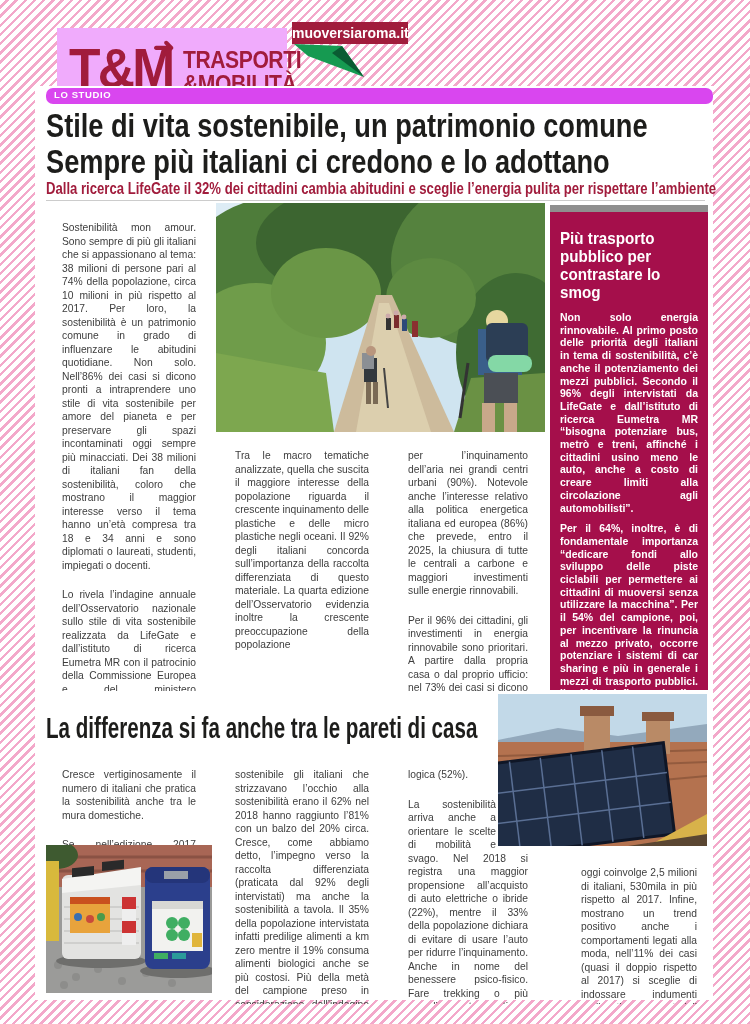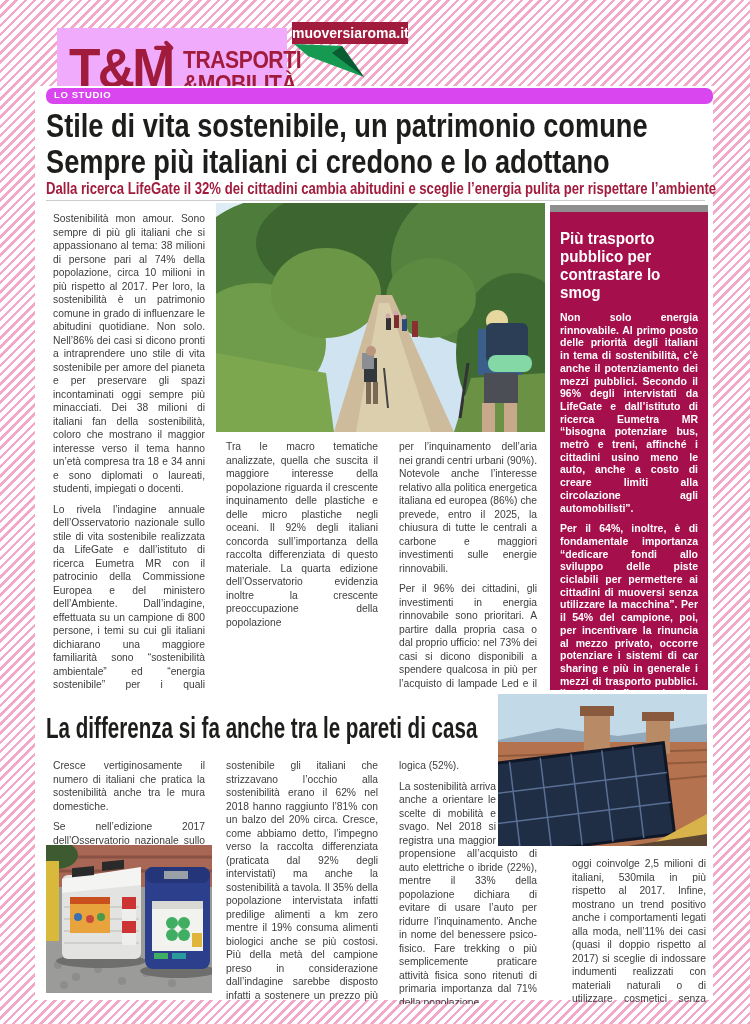--- a/index.html
+++ b/index.html
@@ -25,21 +25,21 @@
   .hline{font-weight:900;color:#1d1d1b;white-space:nowrap;transform:scaleX(.8);transform-origin:left;}
   .h1a{left:11px;top:20px;font-size:34px;}
   .h1b{left:11px;top:56px;font-size:34px;}
   .subhead{left:11px;top:94px;font-size:16px;font-weight:bold;color:#a11c3c;white-space:nowrap;
     transform:scaleX(.82);transform-origin:left;}
   .rule{left:11px;top:114px;width:659px;height:1px;background:#cccccc;}
   .h2line{left:11px;top:626px;font-size:29px;font-weight:900;color:#1d1d1b;white-space:nowrap;
     transform:scaleX(.71);transform-origin:left;}
   
   .col{overflow:hidden;font-size:10.3px;line-height:13.5px;color:#3d3d3d;text-align:justify;hyphens:auto;}
-  .col p{margin:7px;}
+  .col p{margin:16px;}
   .c1{left:11px;top:119px;width:166px;height:486px;}
   .c2{left:184px;top:347px;width:166px;height:258px;}
   .c3{left:357px;top:347px;width:152px;height:258px;}
   .s1{left:11px;top:666px;width:166px;height:96px;}
   .s2{left:184px;top:666px;width:166px;height:252px;}
   .s3{left:357px;top:666px;width:152px;height:252px;}
   .s4{left:530px;top:764px;width:148px;height:154px;}
   .wrap-spacer{float:right;width:48px;height:94px;}
   .byline{text-align:right;margin-top:-13.5px;font-size:8.5px;font-weight:bold;color:#3a3a3a;letter-spacing:.3px;}
   .byline .sq{display:inline-block;width:7px;height:7px;background:#2aa558;margin-right:3px;vertical-align:baseline;}

